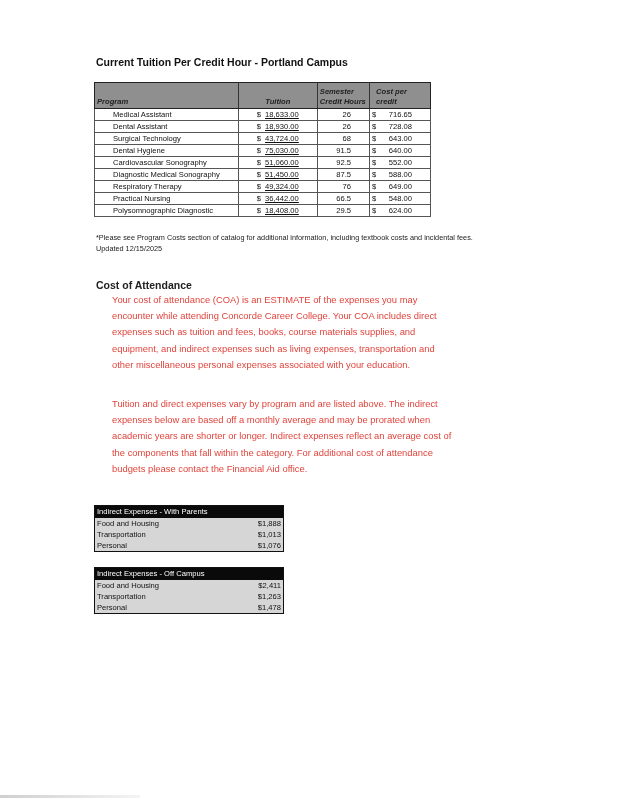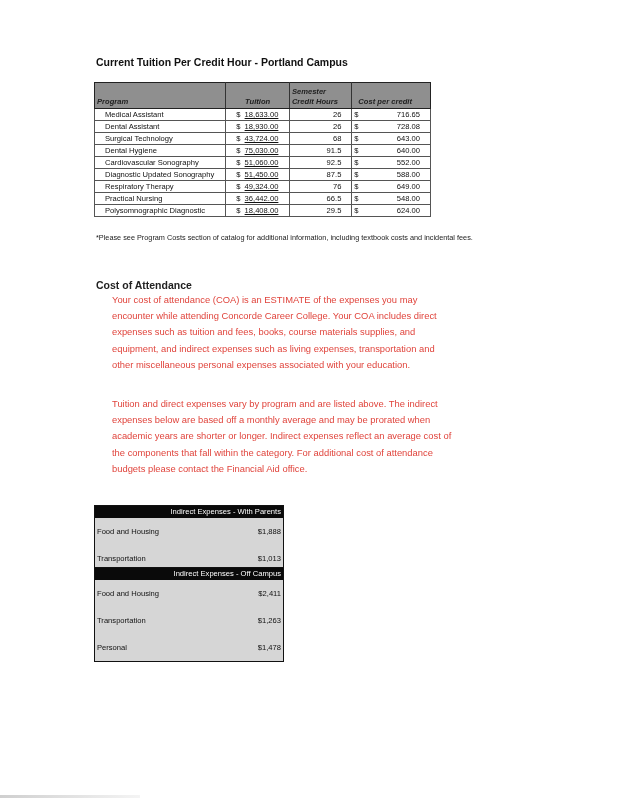--- a/index.html
+++ b/index.html
@@ -15,21 +15,21 @@
     position: absolute; left: 94px; top: 82px; width: 337px;
     font-size: 7.6px; border: 1.5px solid #222;
   }
   .tuition th {
     background: #8f8f8f; color: #222; font-weight: bold; text-align: left;
     vertical-align: bottom; padding: 0 2px 1px 2px; height: 24px; line-height: 10px;
     border-left: 1px solid #333; border-bottom: 1.5px solid #222; font-style: italic;
   }
   .tuition th:first-child { border-left: none; }
   .tuition td {
-    height: 11px; line-height: 11px; padding: 0 10px; border: 1px solid #555; background: #fff;
+    height: 11px; line-height: 11px; padding: 0 18px; border: 1px solid #555; background: #fff;
     white-space: nowrap;
   }
   .tuition td.num { text-align: right; }
   .col-prog { width: 130px; }
   .col-tuit { width: 50px; }
   .col-hours { width: 62px; }
   .col-cost { width: 78px; }
   .cell-money { position: relative; }
   .cell-money .cur { position: absolute; left: 2px; }
   .cell-money .amt { display: block; text-align: right; }
@@ -41,25 +41,25 @@
   .coa-heading {
     position: absolute; left: 96px; top: 279px; font-size: 10.5px; font-weight: bold; color: #222;
   }
   .coa-para {
     position: absolute; left: 96px; width: 340px; font-size: 9.4px; line-height: 16.2px; color: #e0443c; margin-left: 16px;
   }
   .indirect {
     position: absolute; left: 94px; width: 190px; font-size: 7.6px; border: 1.5px solid #111;
   }
   .indirect th {
-    background: #0a0a0a; color: #fff; font-weight: normal; text-align: right; padding: 0 2px;
+    background: #0a0a0a; color: #fff; font-weight: normal; text-align: left; padding: 0 2px;
     height: 12px; line-height: 12px;
   }
   .indirect td {
-    background: #d6d6d6; height: 11px; line-height: 11px; padding: 8px 2px; color: #111; margin-left: 46px;
+    background: #d6d6d6; height: 11px; line-height: 11px; padding: 0 2px; color: #111; margin-left: 46px;
   }
   .indirect td.val { text-align: right; }
   .footer-line {
     position: absolute; left: 0; top: 795px; width: 140px; height: 3px;
     background: linear-gradient(to right, #cfcfcf, #f4f4f4);
   }
 </style>
 </head>
 <body>
 
@@ -123,21 +123,21 @@
       <tr>
         <td>Cardiovascular Sonography</td>
         <td class="cell-money tuit-cell"><span class="cur">$</span><span class="amt">51,060.00</span></td>
         <td class="num">92.5</td>
         <td class="cell-money">
           <span class="cur">$</span>
           <span class="amt">552.00</span>
         </td>
       </tr>
       <tr>
-        <td>Diagnostic Updated Sonography</td>
+        <td>Diagnostic Medical Sonography</td>
         <td class="cell-money tuit-cell"><span class="cur">$</span><span class="amt">51,450.00</span></td>
         <td class="num">87.5</td>
         <td class="cell-money">
           <span class="cur">$</span>
           <span class="amt">588.00</span>
         </td>
       </tr>
       <tr>
         <td>Respiratory Therapy</td>
         <td class="cell-money tuit-cell"><span class="cur">$</span><span class="amt">49,324.00</span></td>
@@ -163,20 +163,21 @@
         <td class="cell-money">
           <span class="cur">$</span>
           <span class="amt">624.00</span>
         </td>
       </tr>
     </tbody>
 </table>
 
 <div class="note">
   <div>*Please see Program Costs section of catalog for additional information, including textbook costs and incidental fees.</div>
+  <div>Updated 12/15/2025</div>
 </div>
 
 <div class="coa-heading">Cost of Attendance</div>
 <div class="coa-para" style="top:292px">Your cost of attendance (COA) is an ESTIMATE of the expenses you may encounter while attending Concorde Career College. Your COA includes direct expenses such as tuition and fees, books, course materials supplies, and equipment, and indirect expenses such as living expenses, transportation and other miscellaneous personal expenses associated with your education.</div>
 <div class="coa-para" style="top:396px">Tuition and direct expenses vary by program and are listed above. The indirect expenses below are based off a monthly average and  may be prorated when academic years are shorter or longer. Indirect expenses reflect an average cost of the components that fall within the category. For additional cost of attendance budgets please contact the Financial Aid office.</div>
 
 <table class="indirect" style="top:505px">
   <thead>
     <tr>
         <th colspan="2">Indirect Expenses - With Parents</th>

